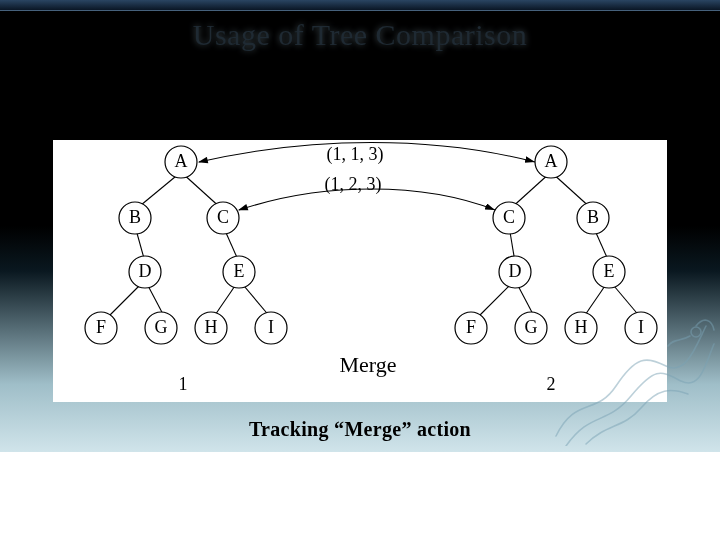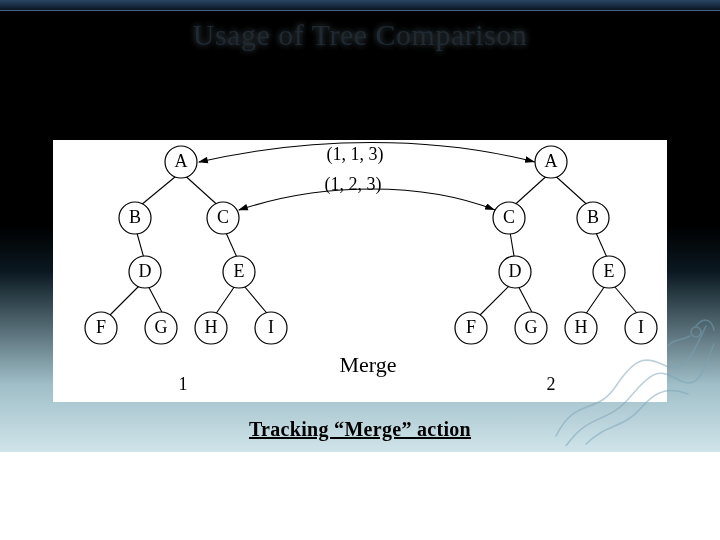--- a/index.html
+++ b/index.html
@@ -52,21 +52,20 @@
   }
   .caption {
     position: absolute;
     left: 0; right: 0;
     top: 418px;
     text-align: center;
     font-size: 20px;
     font-weight: 700;
     color: #000;
     letter-spacing: .3px;
-    text-decoration: underline;
   }
   .dragon {
     position: absolute;
     right: 4px;
     bottom: 6px;
     width: 170px;
     height: 150px;
     opacity: .55;
     pointer-events: none;
   }

